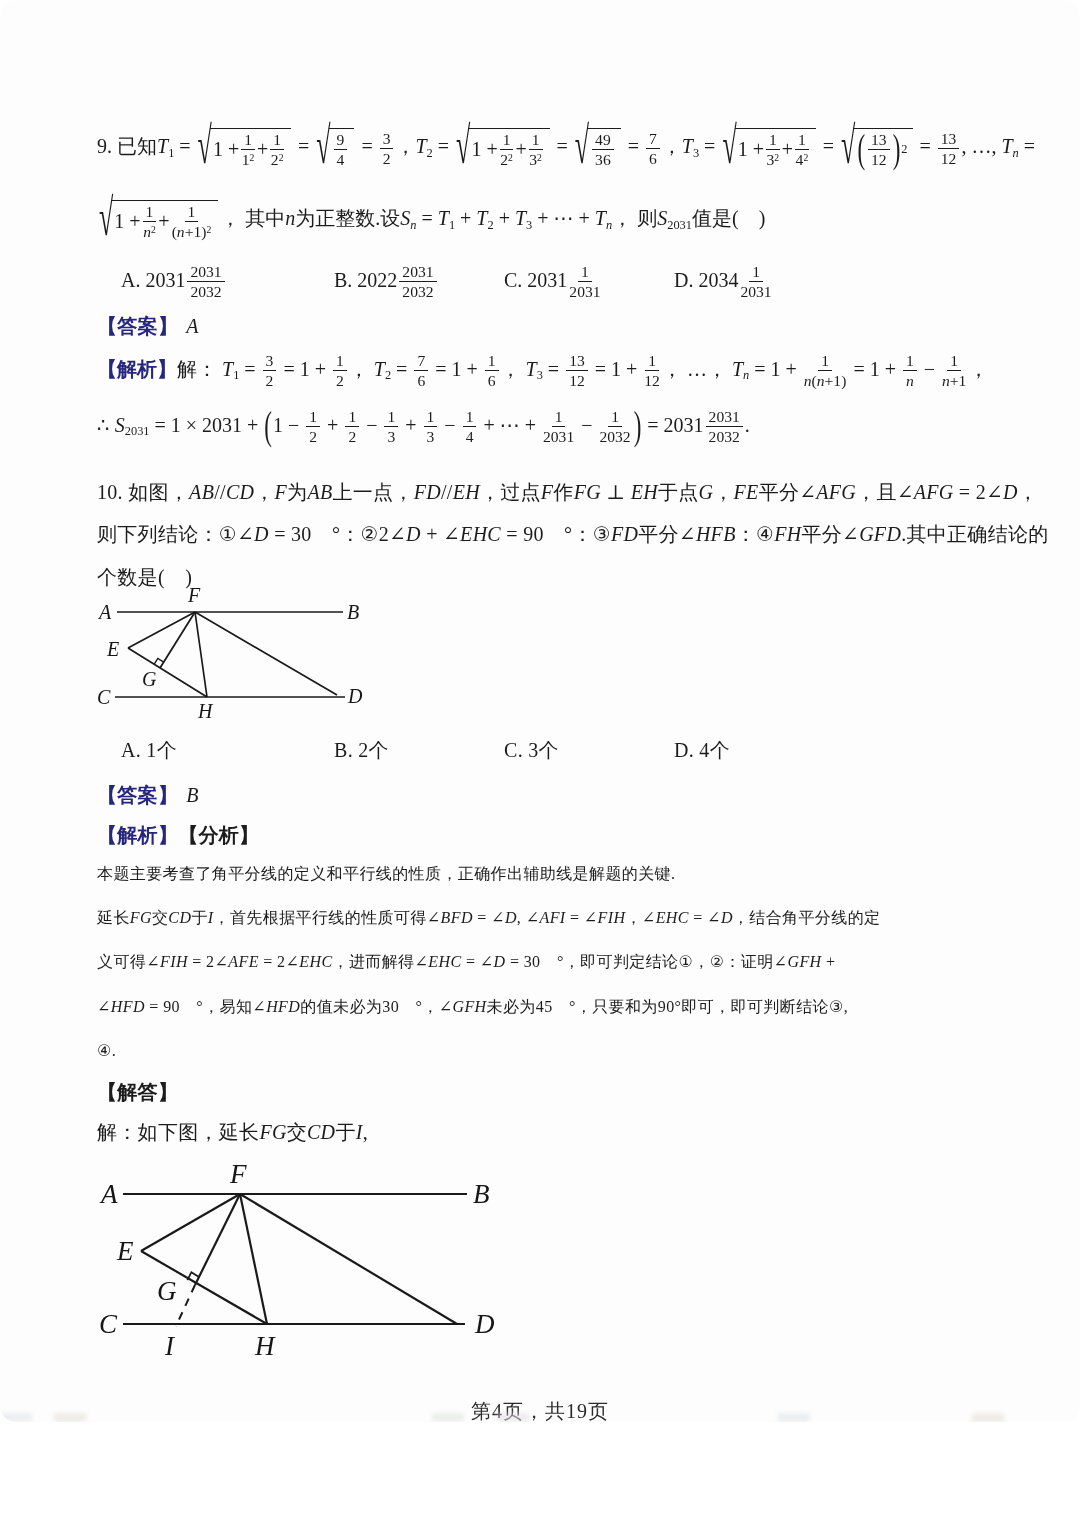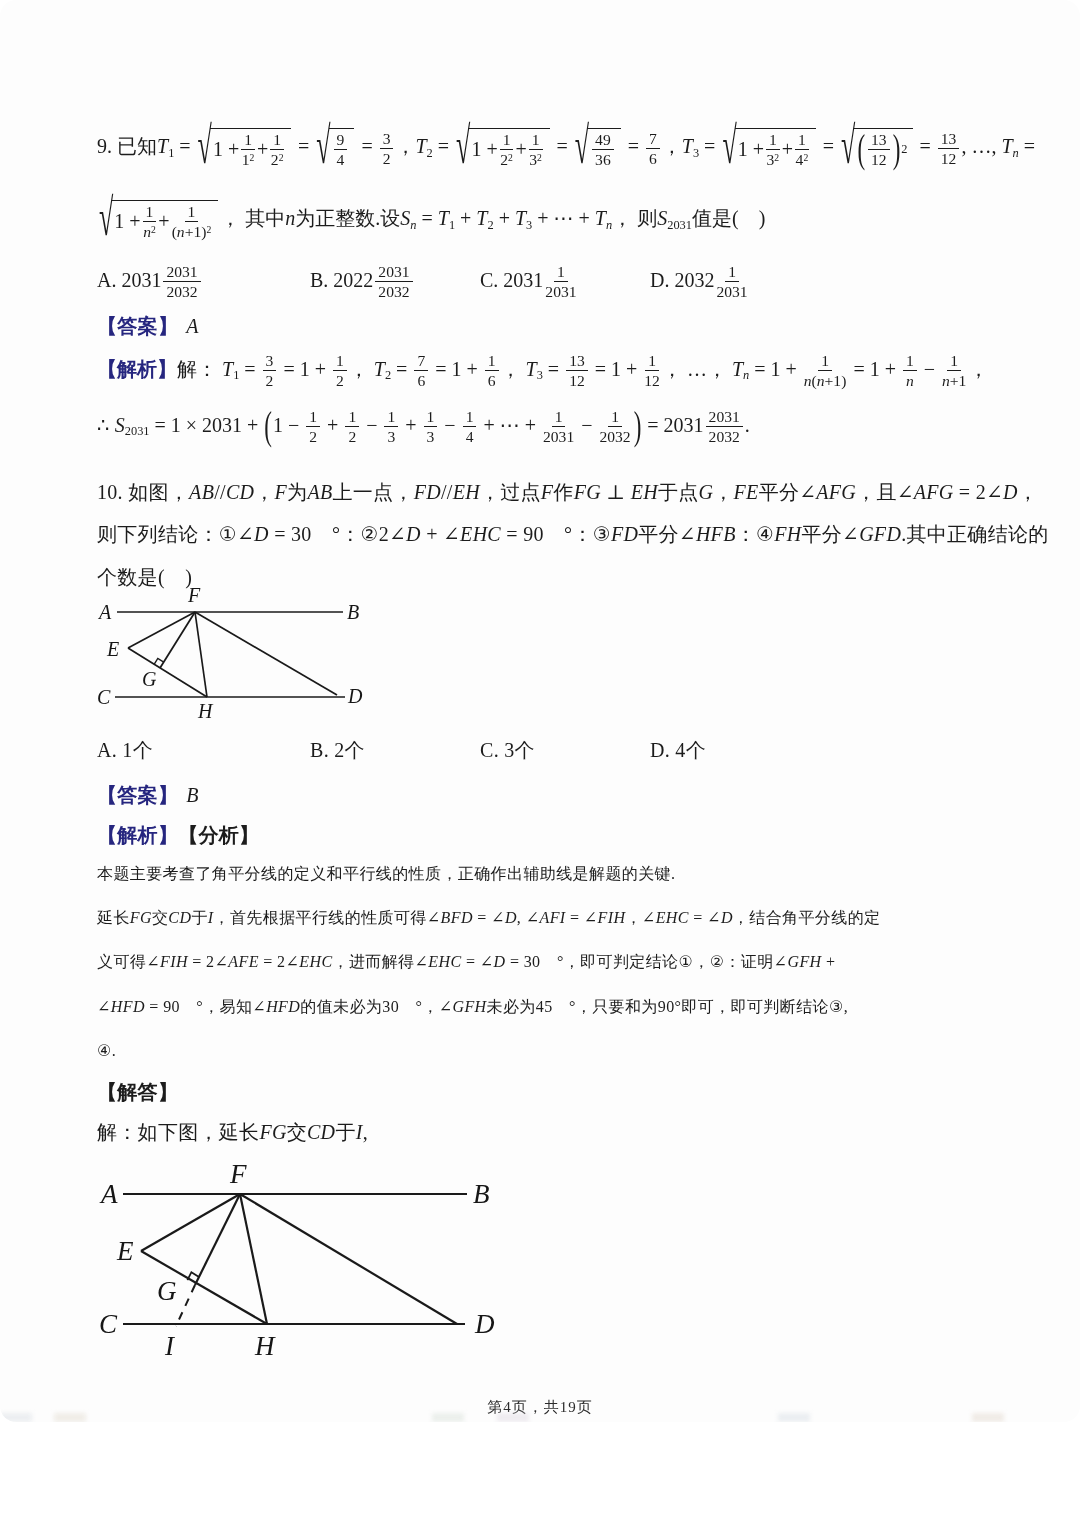--- a/index.html
+++ b/index.html
@@ -9,25 +9,25 @@
     font-family:"Liberation Serif","DejaVu Serif","DejaVu Sans",serif;
     color:var(--ink); overflow:hidden;border-radius:16px;
   }
   .abs{position:absolute; left:97px; white-space:nowrap;}
   .math-line{font-size:20px;}
   .text-line{font-size:20px; letter-spacing:0.3px;}
   .para{font-size:16px; letter-spacing:0.4px;}
   .navy{color:var(--navy); font-weight:bold;font-family:Liberation Serif, serif;}
   .blk{font-weight:bold;}
   .ans{font-style:italic; margin-left:8px; font-size:20px;}
-  .opts{display:flex; align-items:center;}
+  .opts{display:flex; align-items:center;margin-left:24px;}
   .opt{white-space:nowrap;}
   .opt.w1{width:213px;} .opt.w2{width:170px;} .opt.w3{width:170px;}
   .footer{position:absolute; left:0; top:1398px; width:100%; text-align:center;
-          font-size:15px; color:#2b2b2b; letter-spacing:1px;}
+          font-size:20px; color:#2b2b2b; letter-spacing:1px;}
   
   .mt{font-style:normal;}
   .mi{font-style:italic;}
   .msub{font-size:0.62em; vertical-align:-0.28em;}
   .msubi{font-size:0.62em; vertical-align:-0.28em; font-style:italic;}
   .msup{font-size:0.62em; vertical-align:0.45em;}
   .mfrac{display:inline-flex; flex-direction:column; align-items:center;
          vertical-align:middle; font-size:0.78em; line-height:1.12; margin:0 2px;}
   .mfrac .mnum{border-bottom:1.4px solid currentColor; padding:0 3px 1px;}
   .mfrac .mden{padding-top:1px;}
@@ -156,21 +156,21 @@
           <span class="mden">2032</span>
         </span></div>
     <div class="opt w2"><span class="mt">B. 2022</span><span class="mfrac">
           <span class="mnum">2031</span>
           <span class="mden">2032</span>
         </span></div>
     <div class="opt w3"><span class="mt">C. 2031</span><span class="mfrac">
           <span class="mnum">1</span>
           <span class="mden">2031</span>
         </span></div>
-    <div class="opt"><span class="mt">D. 2032</span><span class="mfrac">
+    <div class="opt"><span class="mt">D. 2034</span><span class="mfrac">
           <span class="mnum">1</span>
           <span class="mden">2031</span>
         </span></div>
   </div>
 
   <div class="abs text-line" style="top:313px">
     <span class="navy">【答案】</span><span class="ans">A</span>
   </div>
 
   <div class="abs math-line" style="top:352px">

